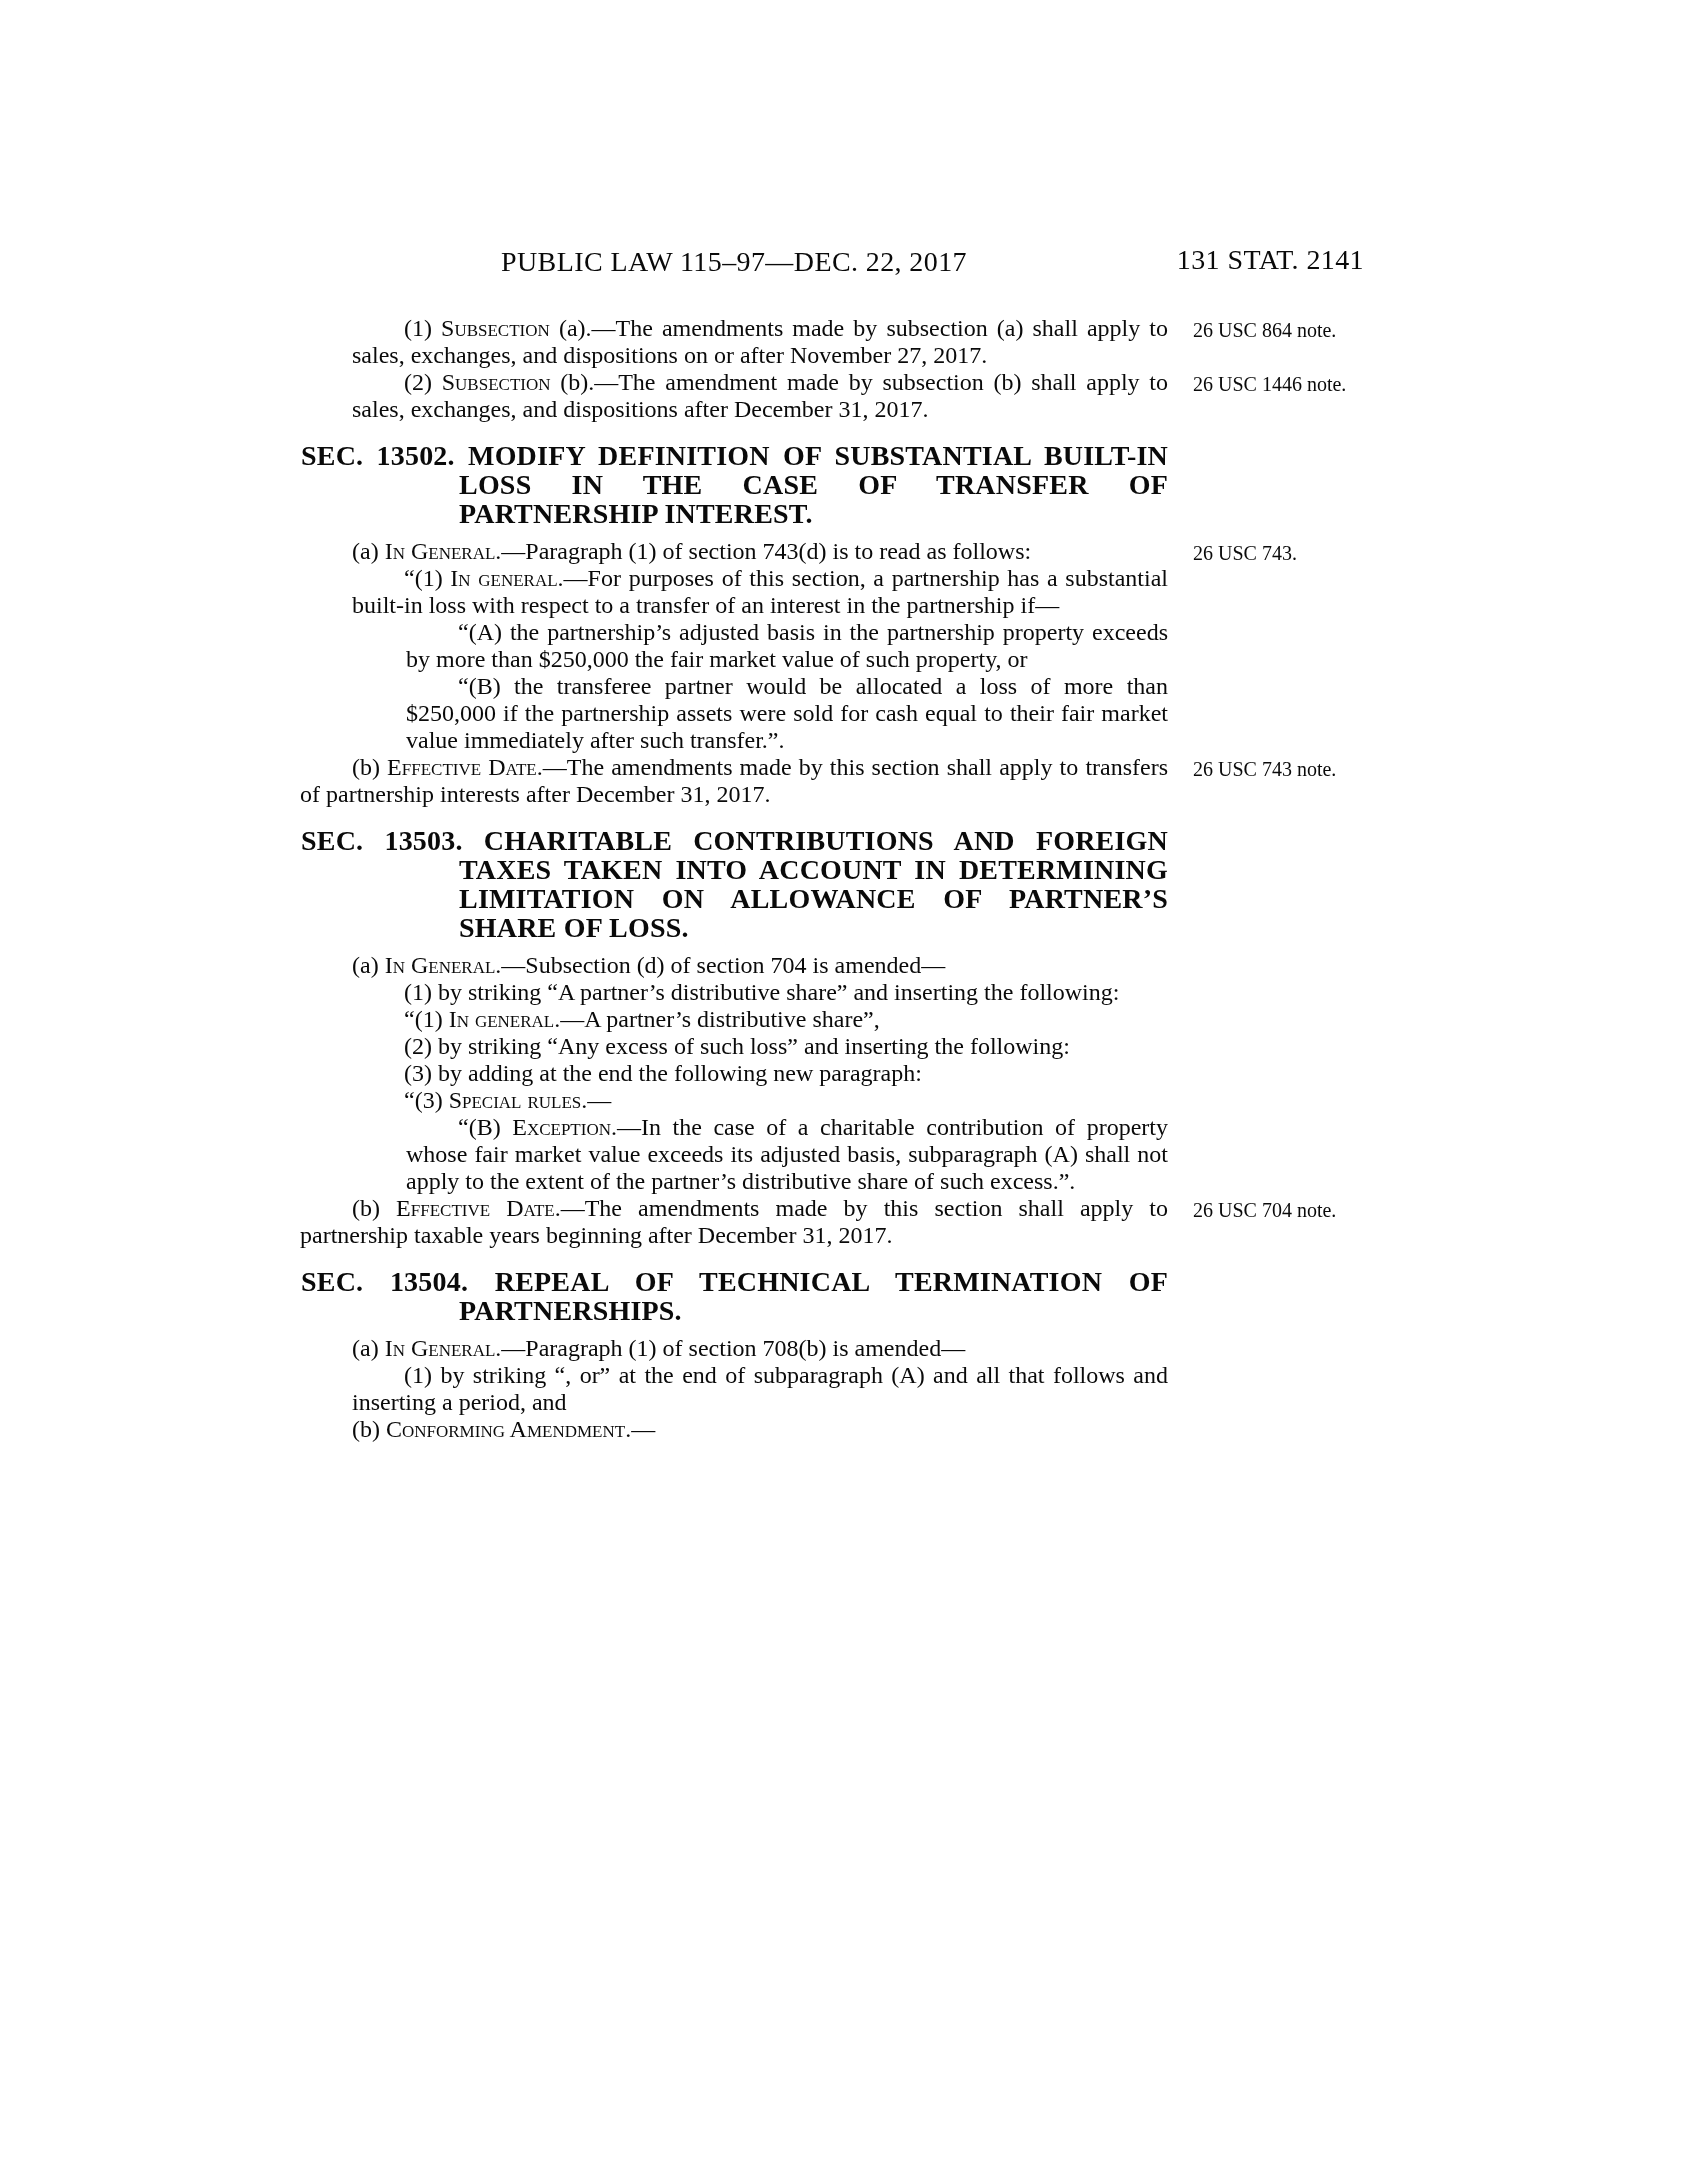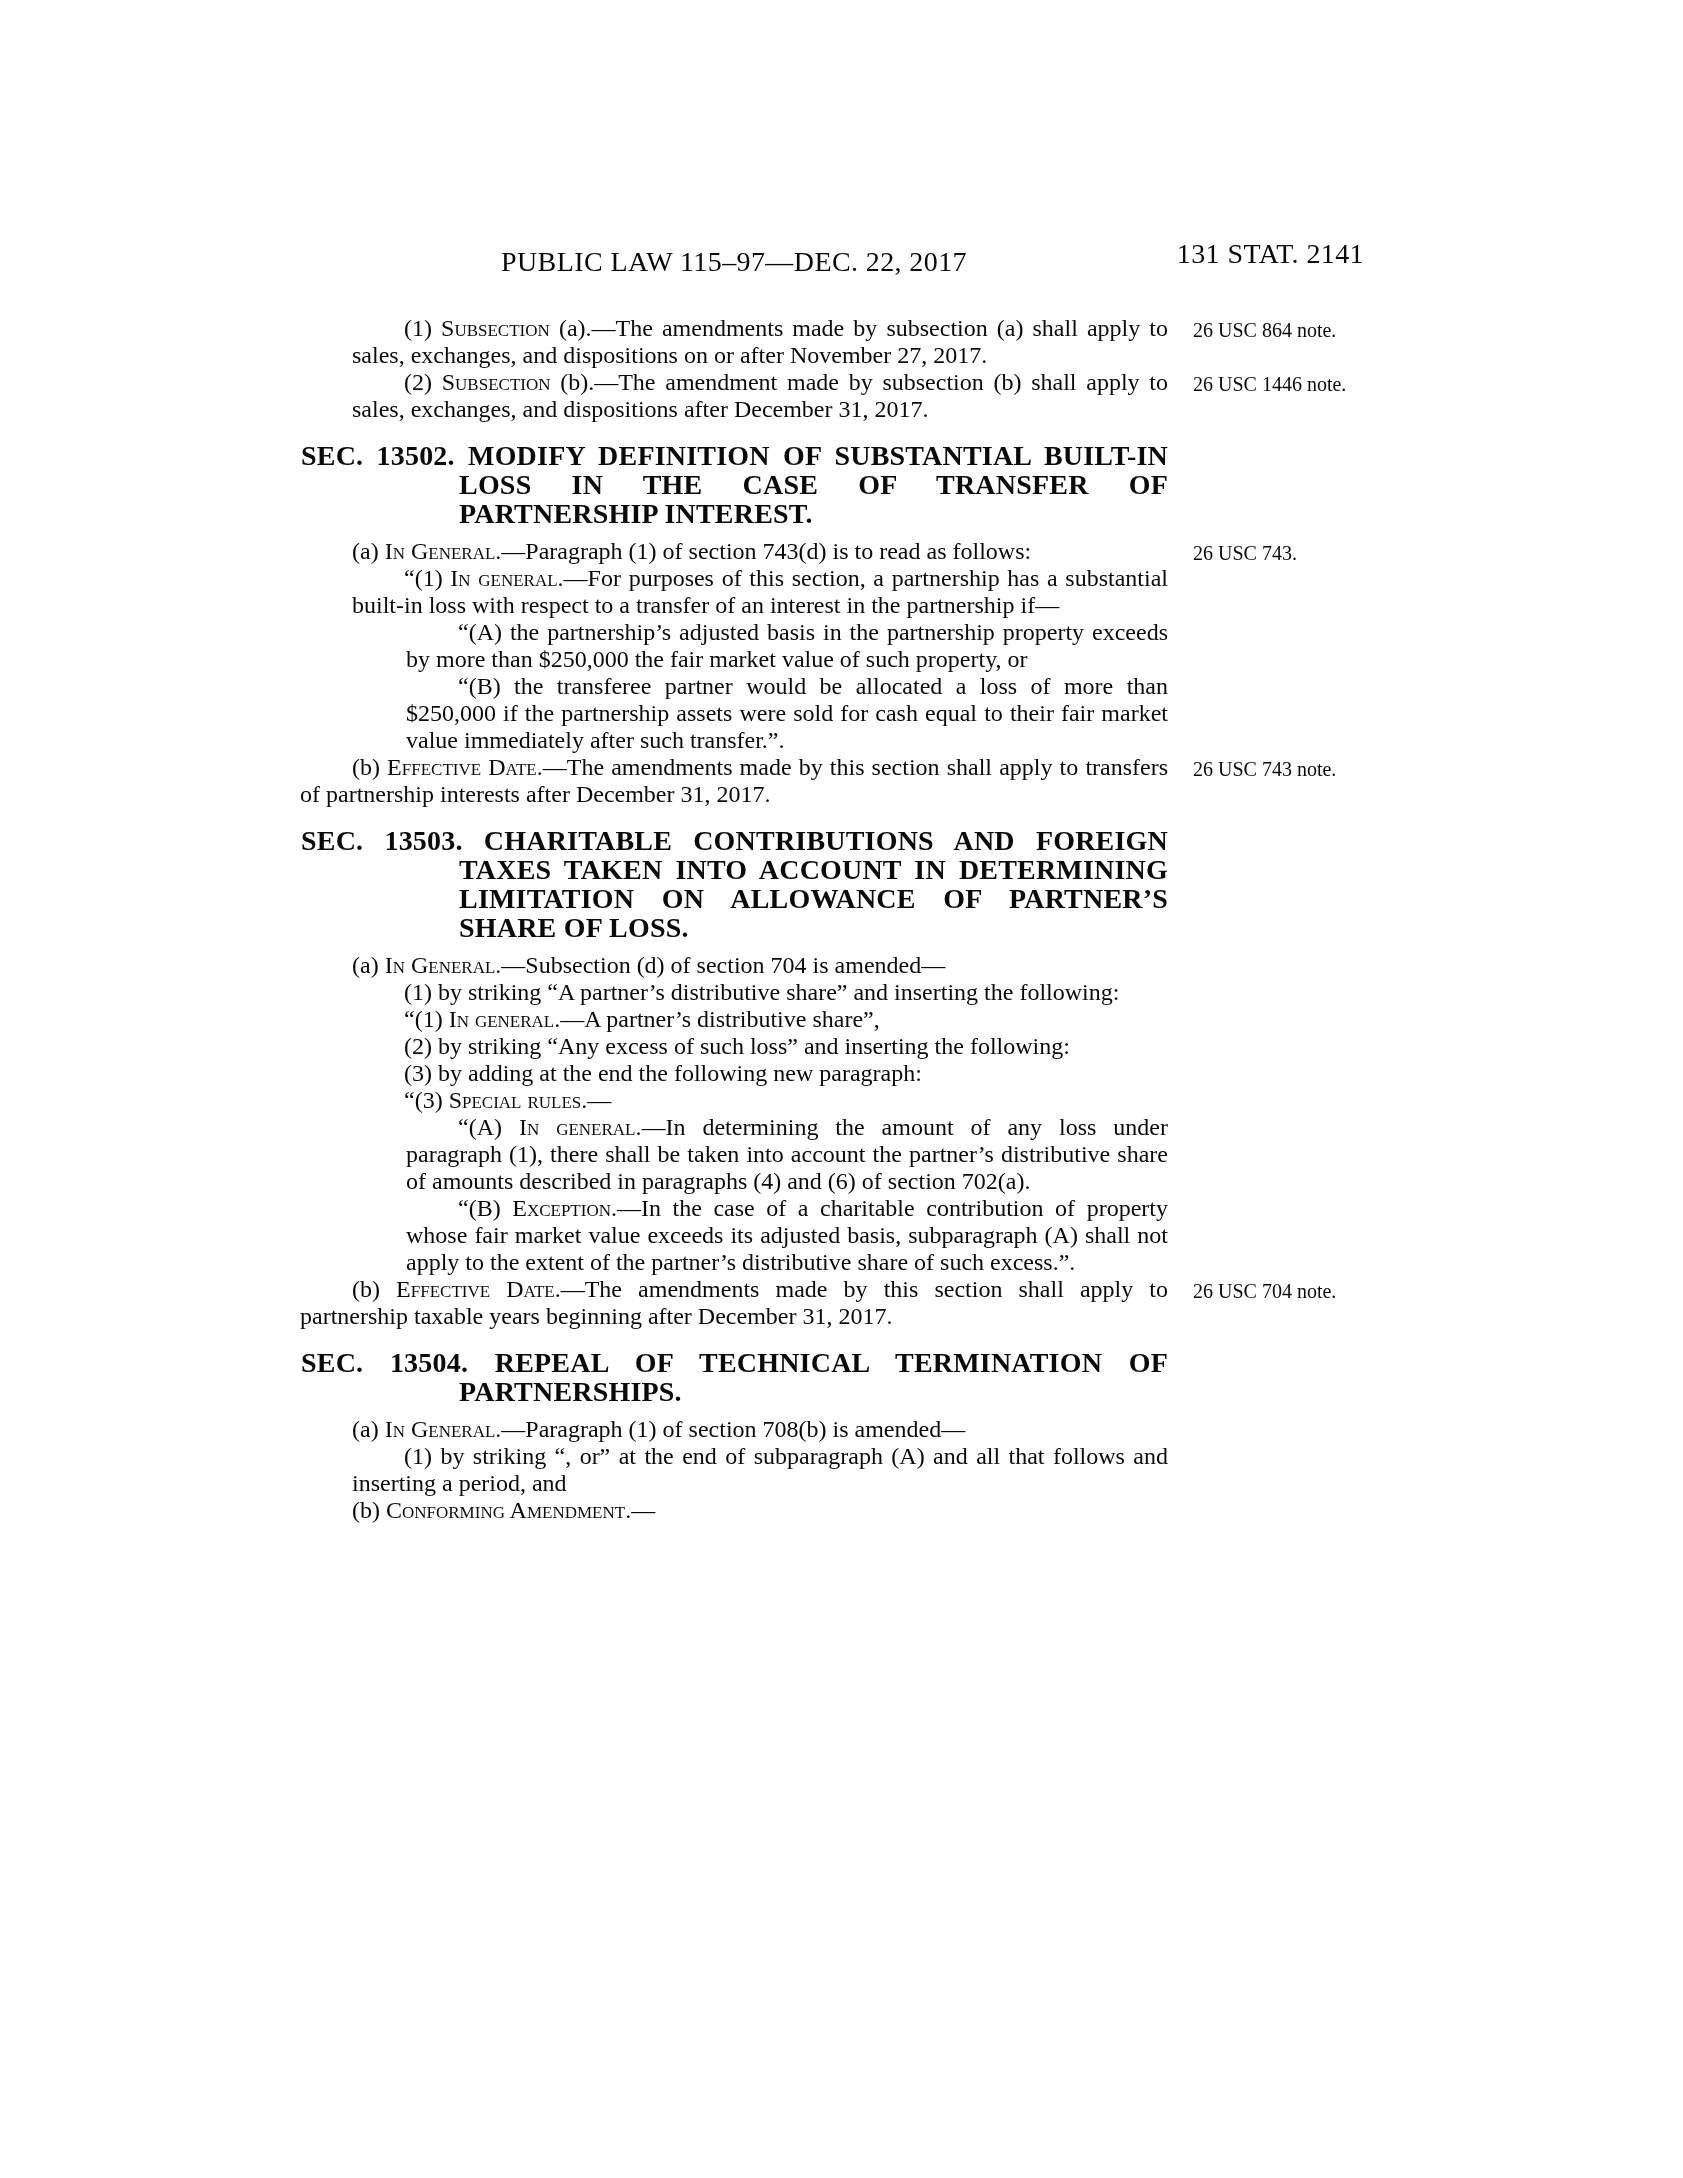--- a/index.html
+++ b/index.html
@@ -18,21 +18,21 @@
     top: 246px;
     width: 868px;
     text-align: center;
     font-size: 28px;
     letter-spacing: 0.4px;
     white-space: nowrap;
   }
   .header-stat {
     position: absolute;
     right: 319px;
-    top: 238px;
+    top: 244px;
     font-size: 28px;
     letter-spacing: 0.4px;
     white-space: nowrap;
   }
   .docbody {
     position: absolute;
     left: 300px;
     top: 315px;
     width: 868px;
     font-size: 24px;
@@ -86,21 +86,20 @@
       <div class="para lvl2"><span>“(A) the partnership’s adjusted basis in the partnership property exceeds by more than $250,000 the fair market value of such property, or</span></div>
       <div class="para lvl2"><span>“(B) the transferee partner would be allocated a loss of more than $250,000 if the partnership assets were sold for cash equal to their fair market value immediately after such transfer.”.</span></div>
       <div class="para lvl0"><span>(b) </span><span class="sc">Effective Date</span><span>.—The amendments made by this section shall apply to transfers of partnership interests after December 31, 2017.</span><span class="note">26 USC 743 note.</span></div>
       <div class="heading">SEC. 13503. CHARITABLE CONTRIBUTIONS AND FOREIGN TAXES TAKEN INTO ACCOUNT IN DETERMINING LIMITATION ON ALLOWANCE OF PARTNER’S SHARE OF LOSS.</div>
       <div class="para lvl0"><span>(a) </span><span class="sc">In General</span><span>.—Subsection (d) of section 704 is amended—</span></div>
       <div class="para lvl1"><span>(1) by striking “A partner’s distributive share” and inserting the following:</span></div>
       <div class="para lvl1"><span>“(1) </span><span class="sc">In general</span><span>.—A partner’s distributive share”,</span></div>
       <div class="para lvl1"><span>(2) by striking “Any excess of such loss” and inserting the following:</span></div>
       <div class="para lvl1"><span>(3) by adding at the end the following new paragraph:</span></div>
       <div class="para lvl1"><span>“(3) </span><span class="sc">Special rules</span><span>.—</span></div>
-      <div class="para lvl2"><span>“(A) </span><span class="sc">In general</span><span>.—In determining the amount of any loss under paragraph (1), there shall be taken into account the partner’s distributive share of amounts described in paragraphs (4) and (6) of section 702(a).</span></div>
       <div class="para lvl2"><span>“(B) </span><span class="sc">Exception</span><span>.—In the case of a charitable contribution of property whose fair market value exceeds its adjusted basis, subparagraph (A) shall not apply to the extent of the partner’s distributive share of such excess.”.</span></div>
       <div class="para lvl0"><span>(b) </span><span class="sc">Effective Date</span><span>.—The amendments made by this section shall apply to partnership taxable years beginning after December 31, 2017.</span><span class="note">26 USC 704 note.</span></div>
       <div class="heading">SEC. 13504. REPEAL OF TECHNICAL TERMINATION OF PARTNERSHIPS.</div>
       <div class="para lvl0"><span>(a) </span><span class="sc">In General</span><span>.—Paragraph (1) of section 708(b) is amended—</span></div>
       <div class="para lvl1"><span>(1) by striking “, or” at the end of subparagraph (A) and all that follows and inserting a period, and</span></div>
       <div class="para lvl0"><span>(b) </span><span class="sc">Conforming Amendment</span><span>.—</span></div>
     </div>
 </div>
 
 

